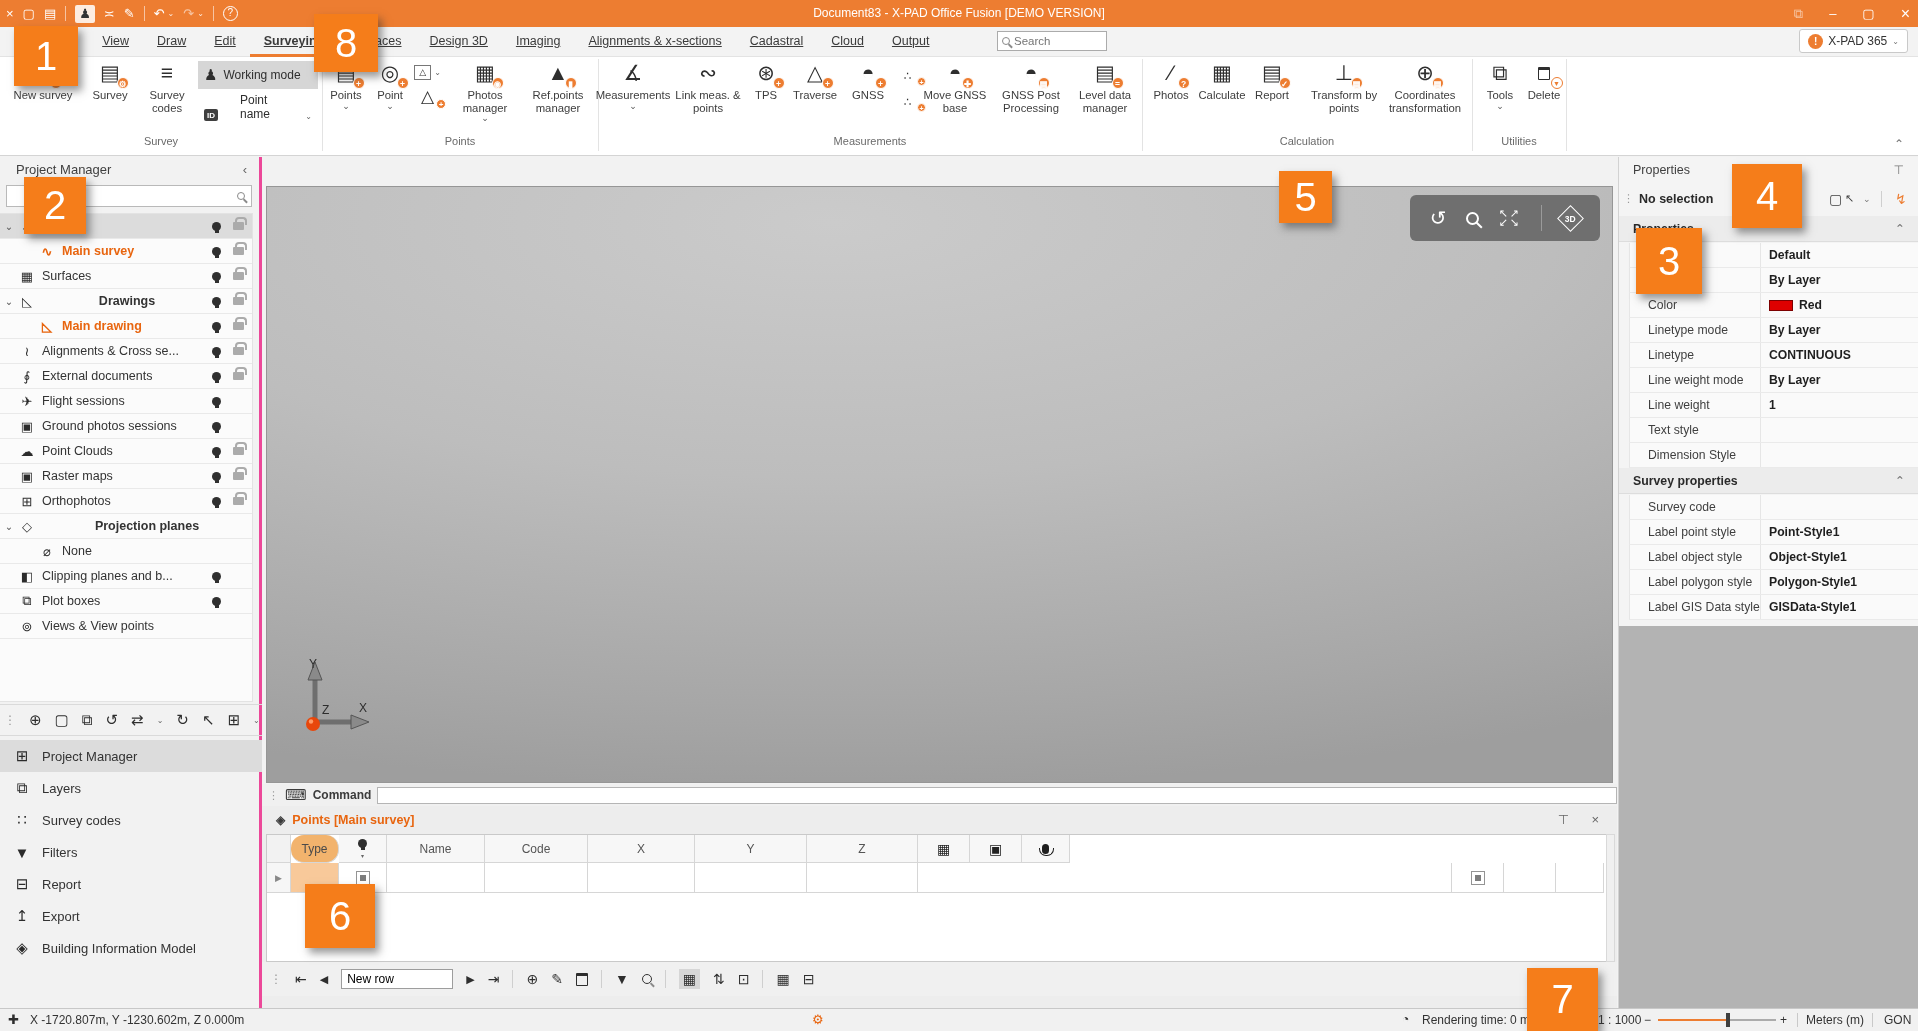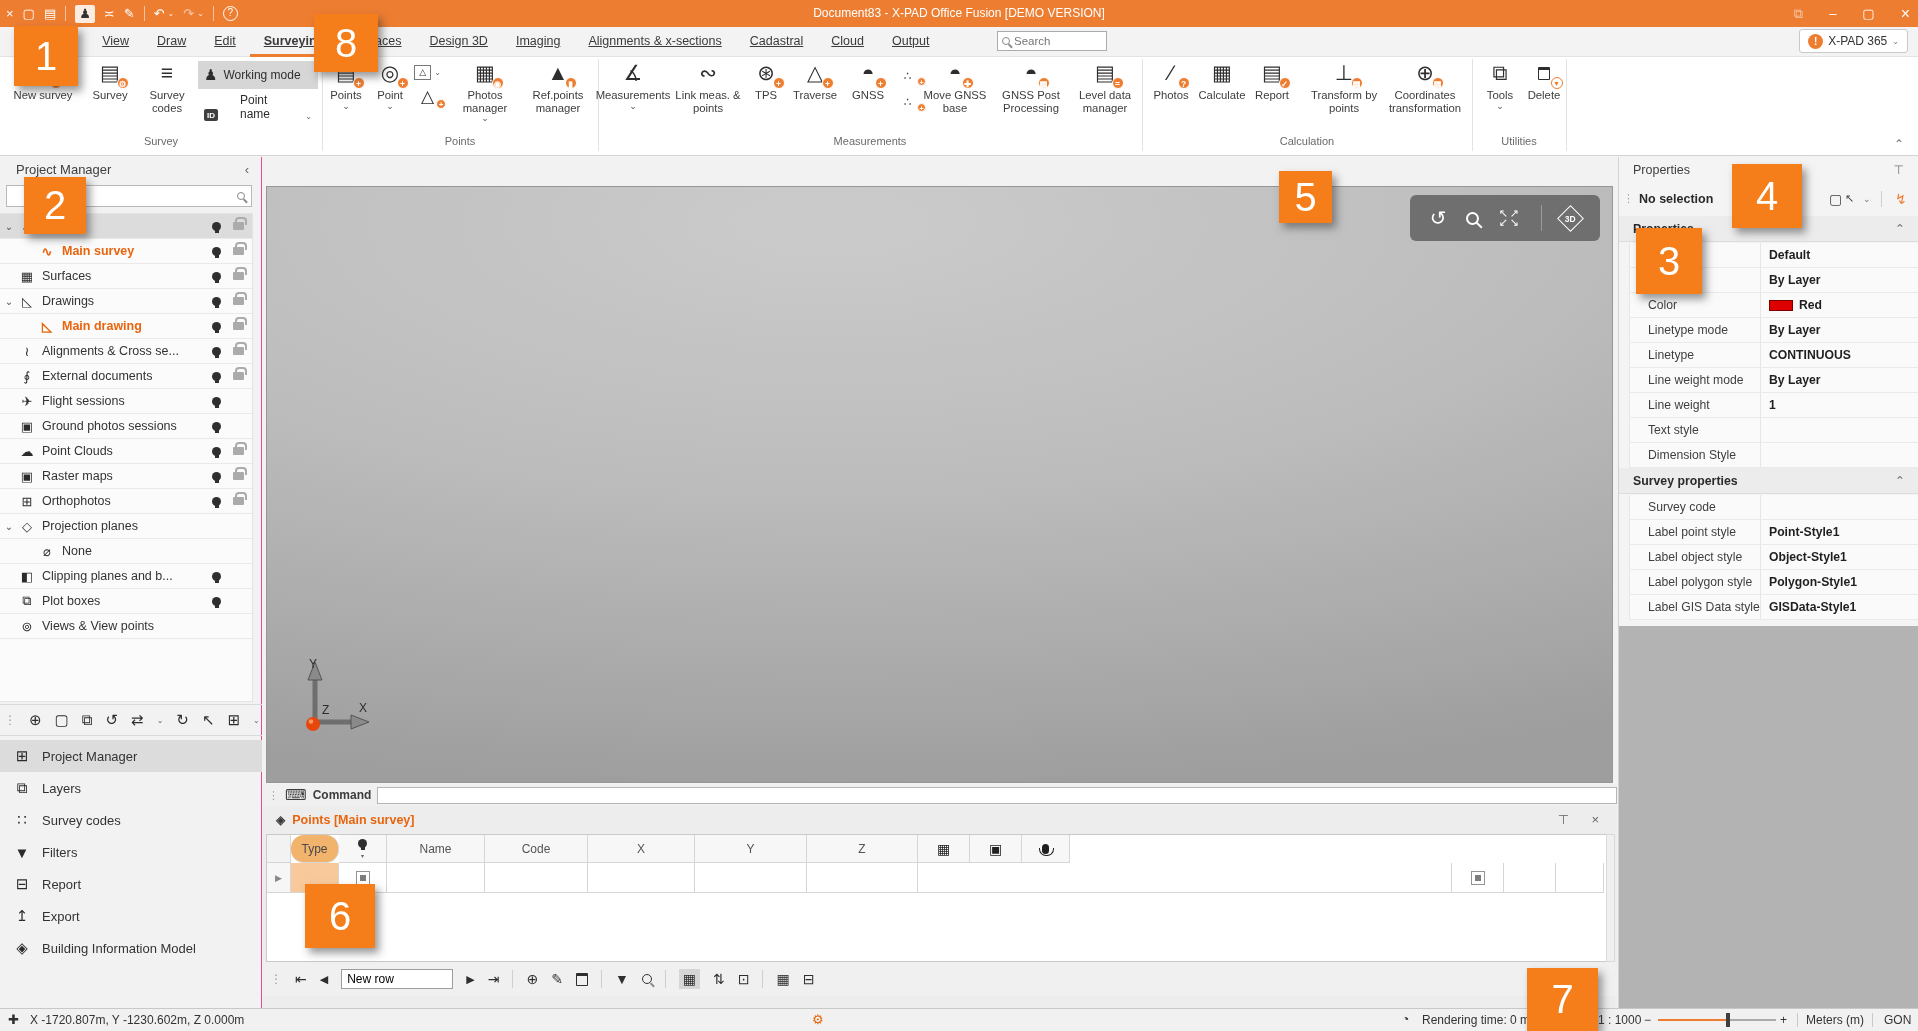--- a/index.html
+++ b/index.html
@@ -41,34 +41,34 @@
   .rsep { position:absolute; top:2px; height:92px; width:1px; background:#E3E3E3; }
   .rgrp { position:absolute; top:78px; height:16px; font-size:11px; color:#6a6a6a; text-align:center; }
   .wmbtn { position:absolute; left:198px; top:4px; width:120px; height:28px; background:#D6D6D6; display:flex; align-items:center; gap:6px; padding:0 6px; font-size:12px; color:#2e2e2e; }
   .pnbtn { position:absolute; left:198px; top:38px; width:120px; height:26px; display:flex; align-items:flex-end; gap:22px; padding:0 6px; font-size:12px; color:#2e2e2e; }
   .idchip { background:#3f3f3f; color:#fff; font-size:8px; font-weight:bold; padding:1.5px 3px; border-radius:2px; }
   .minicol { position:absolute; display:flex; flex-direction:column; gap:6px; align-items:center; }
   .minibox { border:1px solid #777; width:17px; height:15px; font-size:9px; line-height:13px; text-align:center; color:#2e2e2e; }
   .collapse { position:absolute; right:14px; top:80px; font-size:12px; color:#777; }
 
   
-  .lpanel { position:absolute; left:0; top:157px; width:262px; bottom:23px; background:#F2F2F2; border-right:1px solid #ec4899; }
+  .lpanel { position:absolute; left:0; top:157px; width:262px; bottom:23px; background:#F2F2F2; border-right:3px solid #ec4899; }
   .lp-head { position:absolute; left:0; top:0; width:262px; height:26px; font-size:13px; color:#3f3f3f; line-height:26px; padding-left:16px; }
   .lp-coll { position:absolute; right:12px; top:0; line-height:26px; color:#666; font-size:13px; }
   .lp-search { position:absolute; left:6px; top:28px; width:246px; height:22px; background:#fff; border:1px solid #B9B9B9; display:flex; align-items:center; padding:0 6px; }
   .lp-search input { flex:1; border:none; outline:none; font-size:12px; font-family:inherit; }
   .tree { position:absolute; left:0; top:56px; width:253px; height:489px; background:#FBFBFB; border:1px solid #E3E3E3; border-left:none; }
   .trow { position:relative; height:25px; display:flex; align-items:center; border-bottom:1px solid #E9E9E9; font-size:12.5px; color:#333; }
   .trow.sel { background:#DCDCDC; }
   .tchev { width:18px; text-align:center; font-size:10px; color:#555; flex:none; }
   .tico { width:18px; text-align:center; font-size:13px; color:#2b2b2b; flex:none; margin-right:6px; }
   .tind { width:20px; flex:none; }
   .tlbl { flex:1; white-space:nowrap; overflow:hidden; }
   .orangetxt { color:#E8650F; font-weight:bold; }
-  .boldtxt { font-weight:normal; }
+  .boldtxt { font-weight:bold;text-align:center; }
   .bulb { width:9px; height:9px; background:#2f2f2f; border-radius:50%; position:relative; flex:none; margin-right:12px; }
   .bulb::after { content:''; position:absolute; left:2.5px; top:8.5px; width:4px; height:3px; background:#2f2f2f; }
   .lock { width:11px; height:8px; background:#ABABAB; border-radius:1px; position:relative; flex:none; margin-right:8px; }
   .lock::before { content:''; position:absolute; left:1.5px; top:-5px; width:8px; height:6px; border:2px solid #ABABAB; border-bottom:none; border-radius:4px 4px 0 0; }
   .ghost { visibility:hidden; }
   .lp-tools { position:absolute; left:0; top:547px; width:262px; height:32px; border-top:1px solid #DADADA; border-bottom:1px solid #DADADA; display:flex; align-items:center; gap:13px; padding-left:4px; font-size:15px; color:#2e2e2e; }
   .lp-tools .dots { color:#999; font-size:12px; }
   .lp-nav { position:absolute; left:0; top:583px; width:262px; }
   .nrow { height:32px; display:flex; align-items:center; padding-left:12px; gap:10px; font-size:13px; color:#333; }
   .nrow.sel { background:#DCDCDC; }

